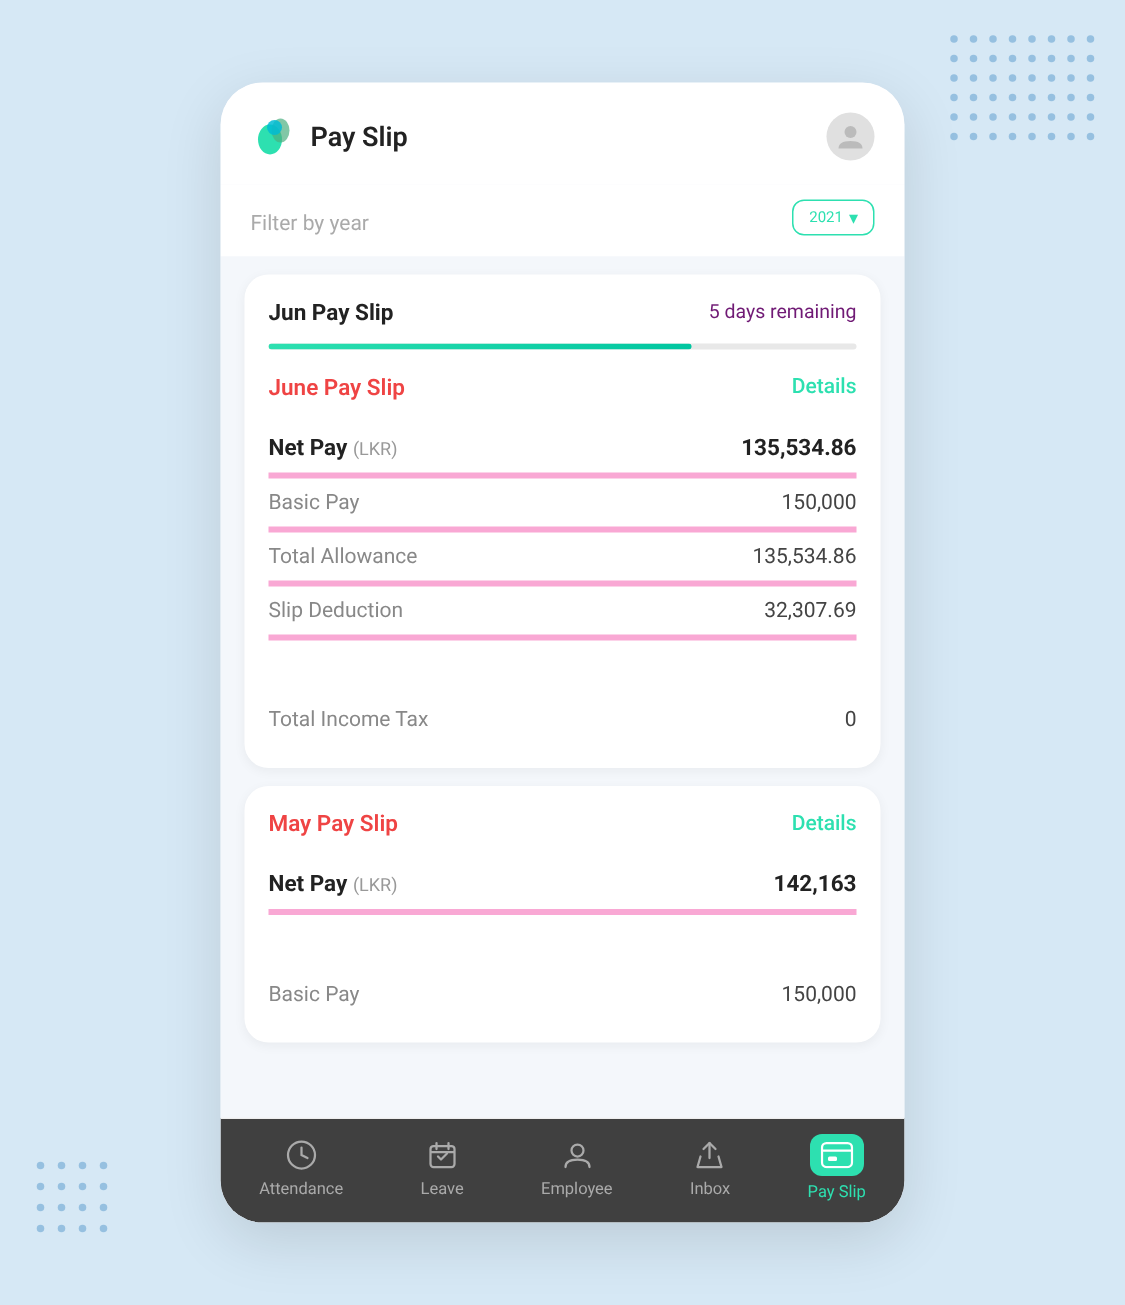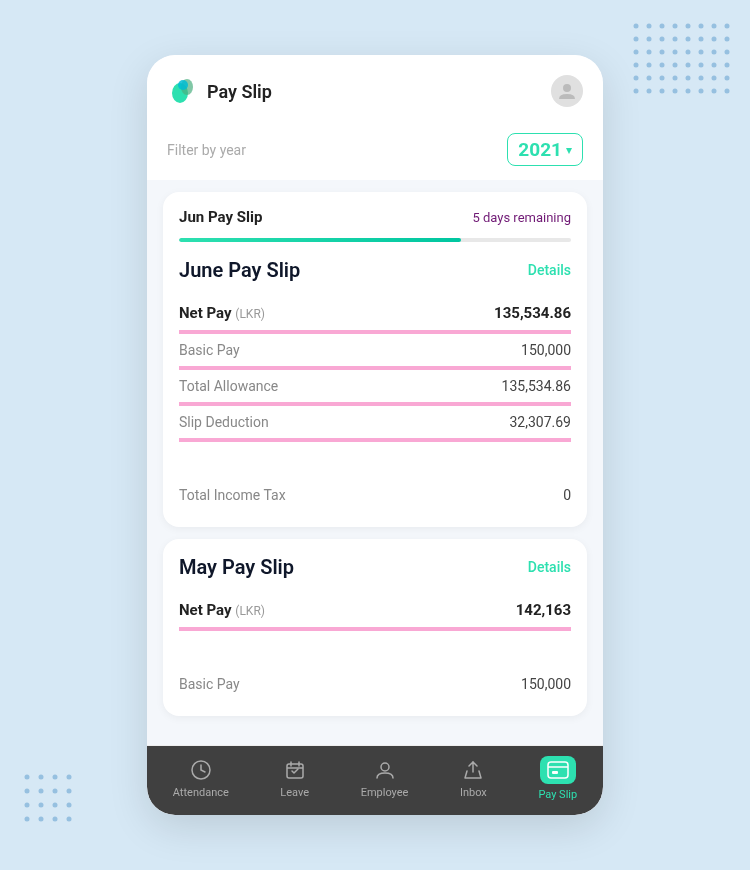--- a/index.html
+++ b/index.html
@@ -80,41 +80,41 @@
       border-radius: 50%;
       background: #e0e0e0;
       display: flex;
       align-items: center;
       justify-content: center;
     }
 
     
     .filter-row {
       display: flex;
-      align-items: center;
+      align-items: flex-end;
       justify-content: space-between;
       padding: 10px 20px 14px 20px;
       background: #fff;
     }
     .filter-label {
       font-size: 14px;
       color: #aaa;
     }
     .year-selector {
       display: flex;
       align-items: center;
       gap: 4px;
       border: 1.5px solid #2de0b0;
       border-radius: 8px;
       padding: 4px 10px;
       cursor: pointer;
     }
     .year-value {
-      font-size: 19px;
-      font-weight: 700;
+      font-size: 10px;
+      font-weight: 400;
       color: #2de0b0;
     }
     .chevron-down {
       color: #2de0b0;
       font-size: 12px;
     }
 
     
     .content {
       flex: 1;
@@ -163,23 +163,23 @@
     }
 
     
     .slip-title-row {
       display: flex;
       align-items: center;
       justify-content: space-between;
       margin-bottom: 14px;
     }
     .slip-title {
-      font-size: 20px;
+      font-size: 15px;
       font-weight: 600;
-      color: #0f172a;
+      color: #ef4444;
     }
     .details-link {
       font-size: 14px;
       color: #2de0b0;
       font-weight: 500;
       cursor: pointer;
     }
 
     
     .pay-row {

